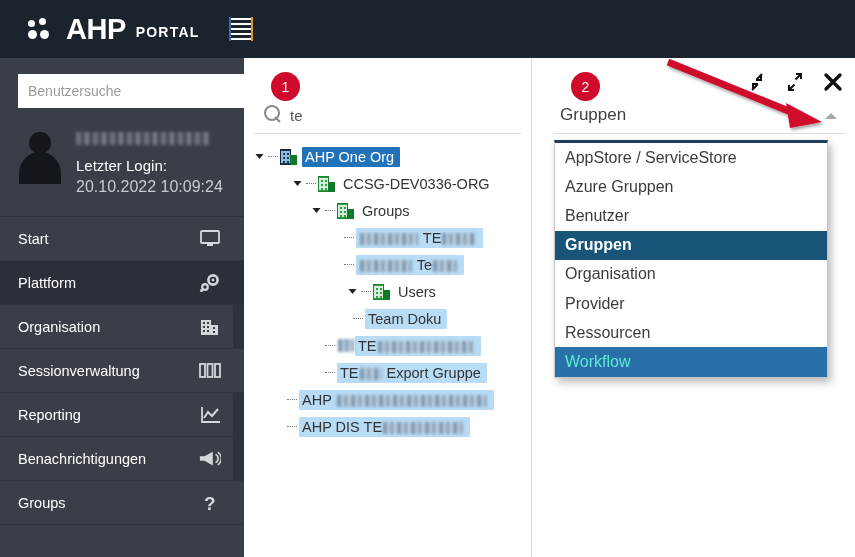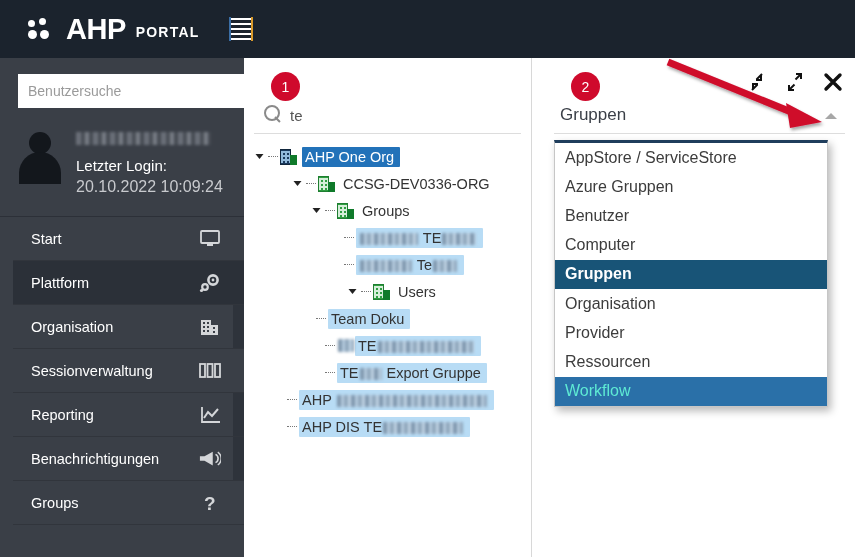--- a/index.html
+++ b/index.html
@@ -99,21 +99,21 @@
     margin-bottom: 12px;
     background: repeating-linear-gradient(90deg,
       #6e737c 0px, #6e737c 5px, #4a4f57 5px, #4a4f57 9px,
       #7c818a 9px, #7c818a 13px, #464b53 13px, #464b53 17px);
     filter: blur(1.6px);
     opacity: .95;
   }
   .login-label { color: #ffffff; font-size: 15px; margin-bottom: 4px; }
   .login-date { color: #c8cace; font-size: 16px; }
 
-  .navlist { margin-top: 0; margin-left: 13px; }
+  .navlist { margin-top: 0; }
   .navitem {
     position: relative; height: 44px;
     display: flex; align-items: center;
     padding-left: 18px;
     color: #ffffff; font-size: 14.5px;
     border-bottom: 1px solid #31353c;
     cursor: pointer;
   }
   .navitem.active { background: #2b3038; }
   .navicon {
@@ -471,21 +471,21 @@
                 <path d="M0.5 1 L8.5 1 L4.5 6 Z" fill="#222"></path>
               </svg>
             </span>
             <span class="dots"></span>
             <span class="orgicon">
               <span class="b1"></span>
               <span class="b2"></span>
             </span>
             <span class="lbl">Users</span>
           </div>
-          <div class="tnode" style="padding-left: 58px;">
+          <div class="tnode" style="padding-left: 58px; margin-left: 37px;">
             <span class="tog"></span>
             <span class="dots"></span>
             <span class="lbl hl">Team Doku</span>
           </div>
           <div class="tnode" style="padding-left: 67px;">
             <span class="tog"></span>
             <span class="dots"></span>
             <span class="blurtxt" style="width: 16px; height: 13px;"></span>
             <span class="lbl hl"><span>TE</span><span class="blurtxt" style="width: 96px;"></span></span>
           </div>
@@ -532,21 +532,20 @@
             <svg width="20" height="20" viewBox="0 0 20 20">
               <path d="M3 3 L17 17 M17 3 L3 17" stroke="#111" stroke-width="3.4" stroke-linecap="round"></path>
             </svg>
           </div>
         </div>
       </div>
       <div class="dropdown" id="dropdown">
           <div class="ditem">AppStore / ServiceStore</div>
           <div class="ditem">Azure Gruppen</div>
           <div class="ditem">Benutzer</div>
-          <div class="ditem">Computer</div>
           <div class="ditem sel">Gruppen</div>
           <div class="ditem">Organisation</div>
           <div class="ditem">Provider</div>
           <div class="ditem">Ressourcen</div>
           <div class="ditem hov">Workflow</div>
         </div>
     </div>
 
     <div class="badge badge-1">1</div>
     <div class="badge badge-2">2</div>

